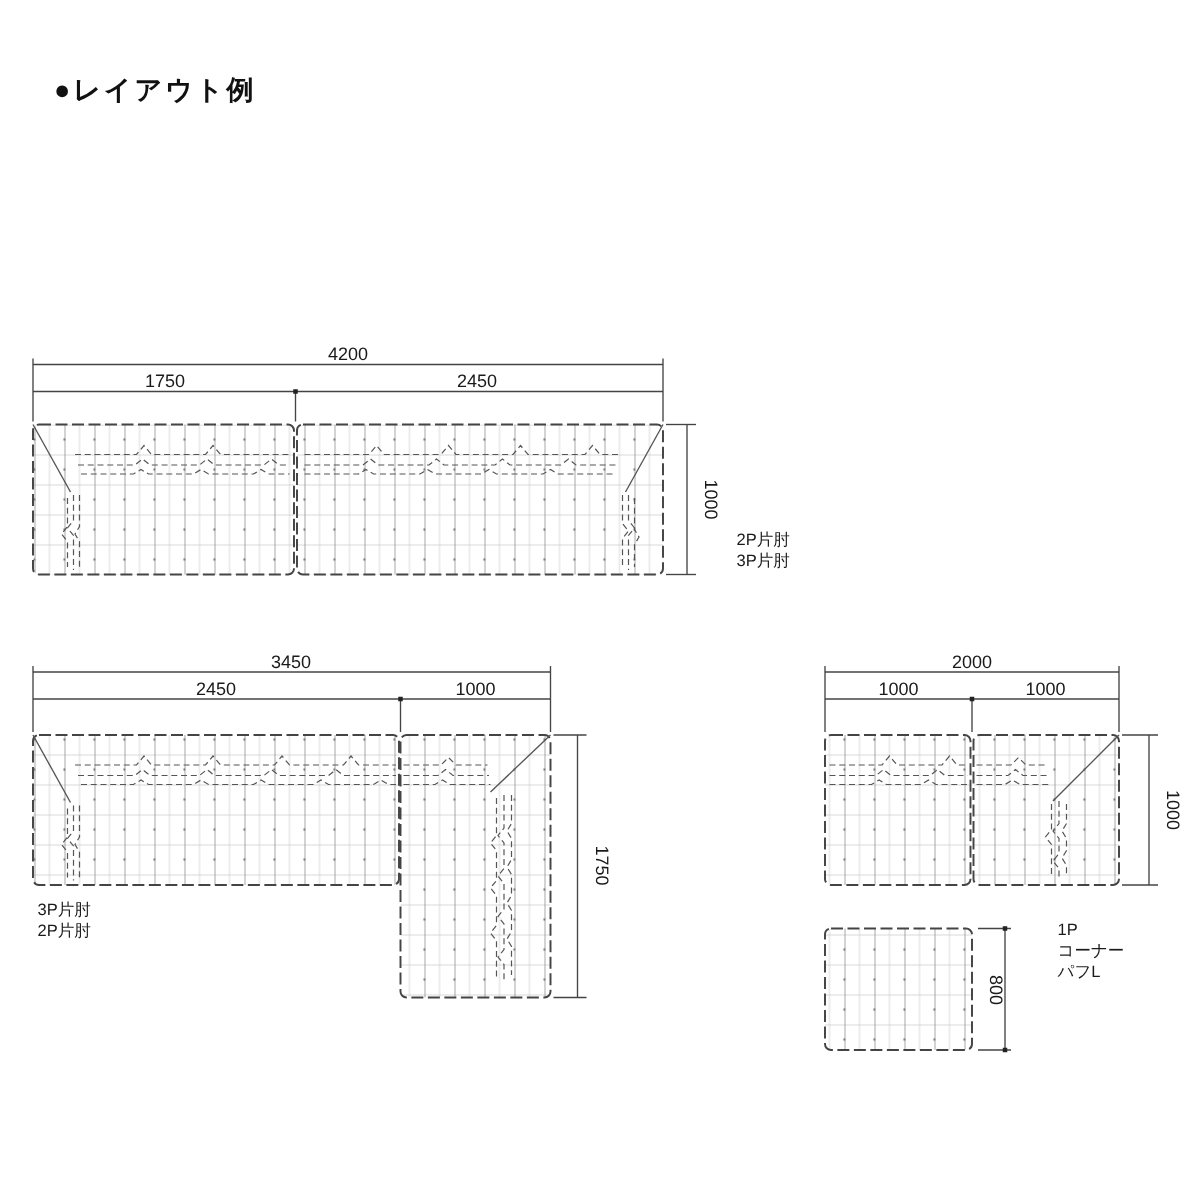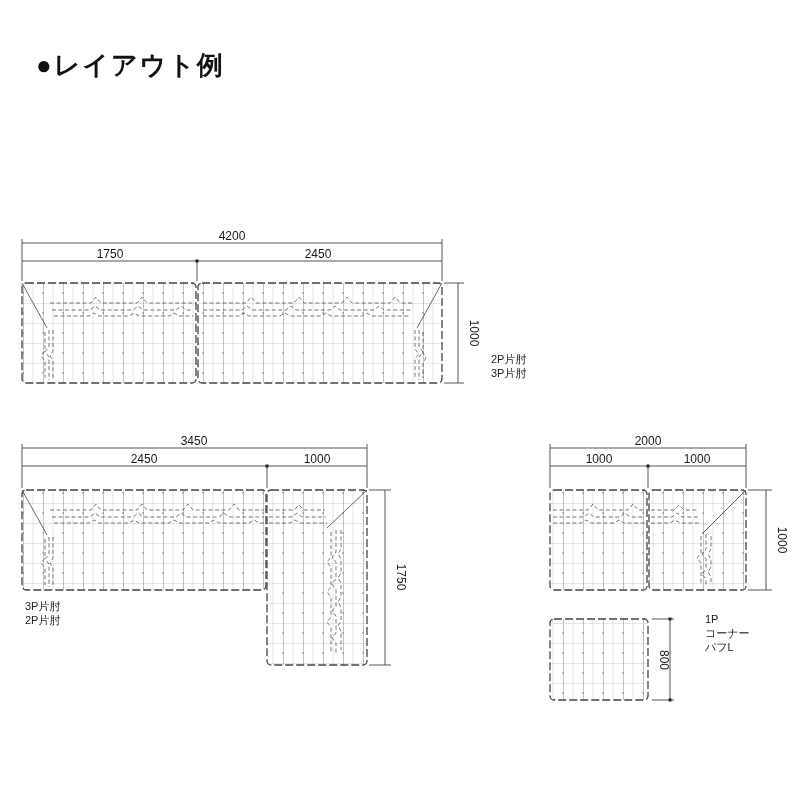--- a/index.html
+++ b/index.html
@@ -1,19 +1,19 @@
 <!DOCTYPE html>
 <html><head>
 <meta charset="utf-8">
 <style>
   html,body{margin:0;padding:0;background:#ffffff;}
   body{width:800px;height:800px;position:relative;font-family:"Liberation Sans","DejaVu Sans",sans-serif;}
   .page-title{
     position:absolute;left:36px;top:48px;
-    font-size:26px;font-weight:bold;color:#111;letter-spacing:2px;
+    font-size:18px;font-weight:bold;color:#111;letter-spacing:2px;
   }
   svg{position:absolute;left:0;top:0;}
   .dim-line{stroke:#444;stroke-width:0.9;fill:none;}
   .outline{fill:url(#tuft);stroke:#444;stroke-width:1.3;stroke-dasharray:8 3;}
   .armline{stroke:#555;stroke-width:0.9;fill:none;}
   .wavy{stroke:#555;stroke-width:0.8;fill:none;stroke-dasharray:4 2.5;}
   .dimtext{font-size:12px;fill:#1a1a1a;}
   .labeltext{font-size:11px;fill:#1a1a1a;}
   .dot{fill:#222;stroke:none;}
 </style>

